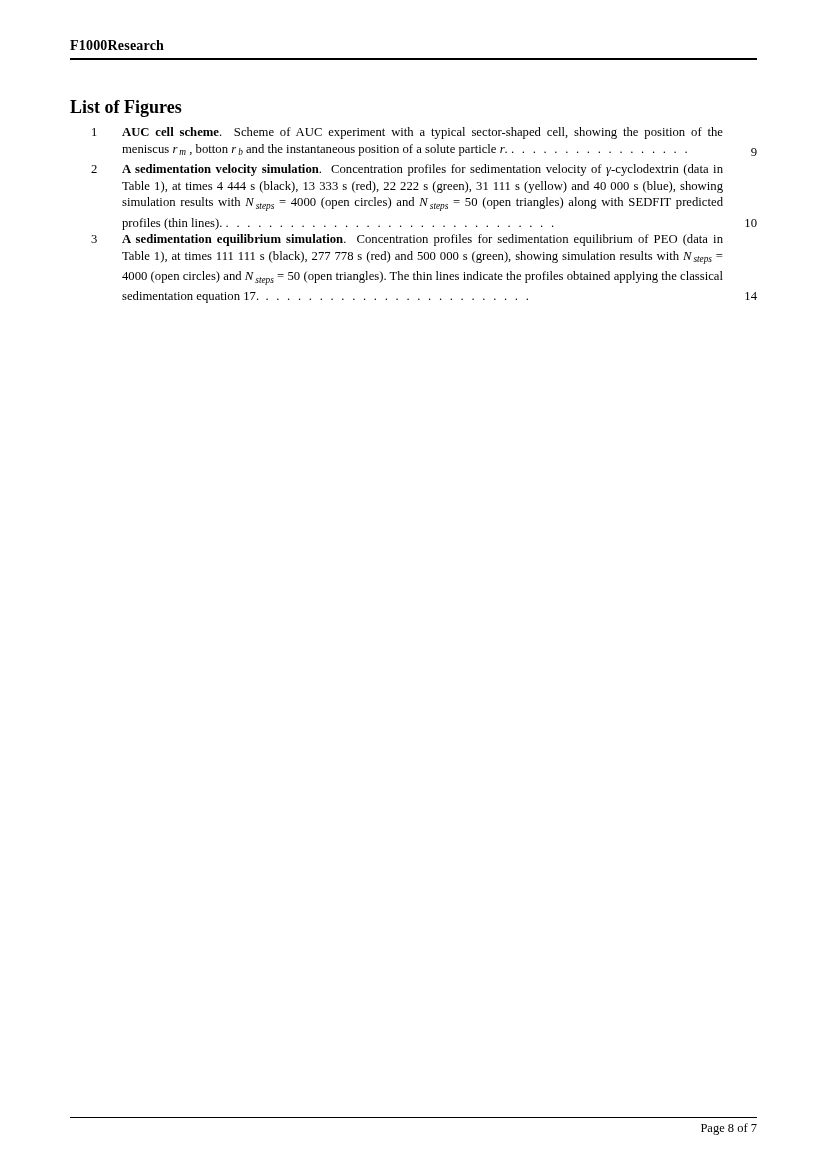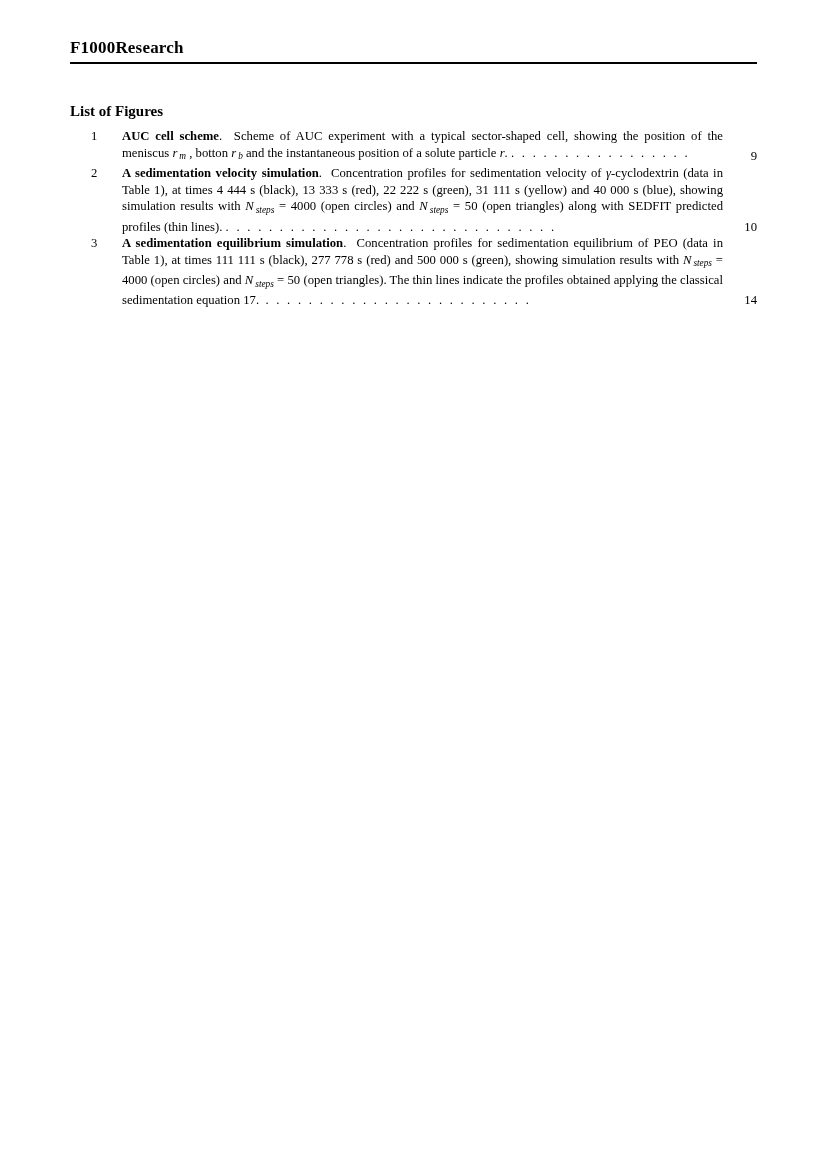--- a/index.html
+++ b/index.html
@@ -15,24 +15,24 @@
     overflow: hidden;
   }
   .header {
     display: flex;
     justify-content: space-between;
     align-items: baseline;
     padding-top: 38px;
     padding-bottom: 4px;
     border-bottom: 2px solid #000000;
   }
-  .journal { font-size: 17px; font-weight: bold; letter-spacing: 0.2px; font-family: Liberation Serif, serif; }
+  .journal { font-size: 14px; font-weight: bold; letter-spacing: 0.2px; font-family: Liberation Serif, serif; }
   .issue { font-size: 12.5px; }
   .title {
-    font-size: 15px;
+    font-size: 18px;
     font-weight: bold;
     margin: 36px 0 6px 0;
     line-height: 22px;
   }
   .figures { }
   .entry {
     display: flex;
     font-size: 12.7px;
     line-height: 16.7px;
   }
@@ -96,14 +96,17 @@
     <span class="pg">10</span>
   </div>
 
   <div class="entry">
     <span class="num">3</span>
     <div class="txt"><span class="seg-b">A sedimentation equilibrium simulation</span><span class="seg-r">.&nbsp; Concentration profiles for sedimentation equilibrium of PEO (data in Table 1), at times 111 111 s (black), 277 778 s (red) and 500 000 s (green), showing simulation results with </span><span class="seg-i">N</span><span class="seg-sub">steps</span><span class="seg-r"> = 4000 (open circles) and </span><span class="seg-i">N</span><span class="seg-sub">steps</span><span class="seg-r"> = 50 (open triangles). The thin lines indicate the profiles obtained applying the classical sedimentation equation 17.&nbsp; </span><span class="seg-leader">. . . . . . . . . . . . . . . . . . . . . . . . .</span></div>
     <span class="pg">14</span>
   </div>
 </div>
 
+  <div class="footer">
+    <span>Page 8 of 7</span>
+  </div>
 
 </div>
 
 </body></html>

